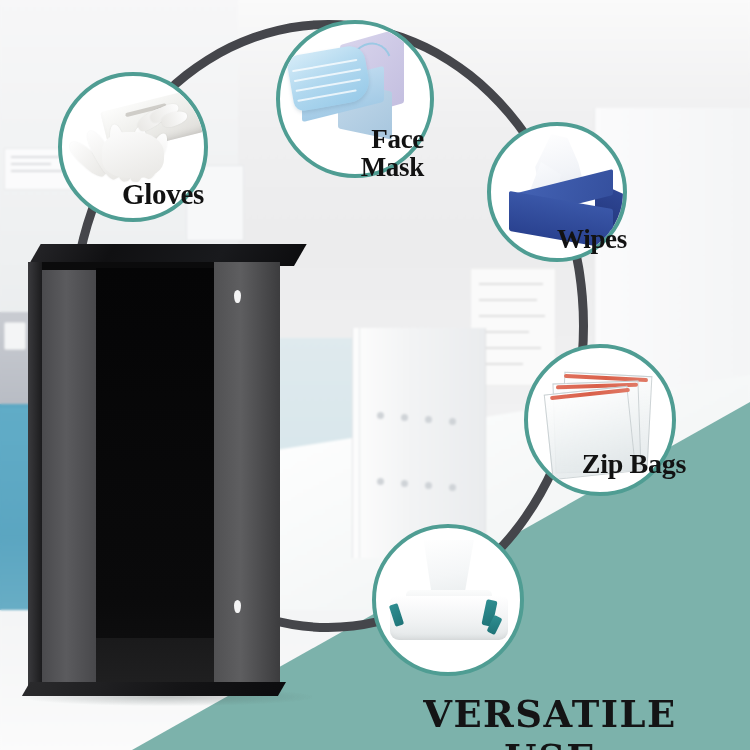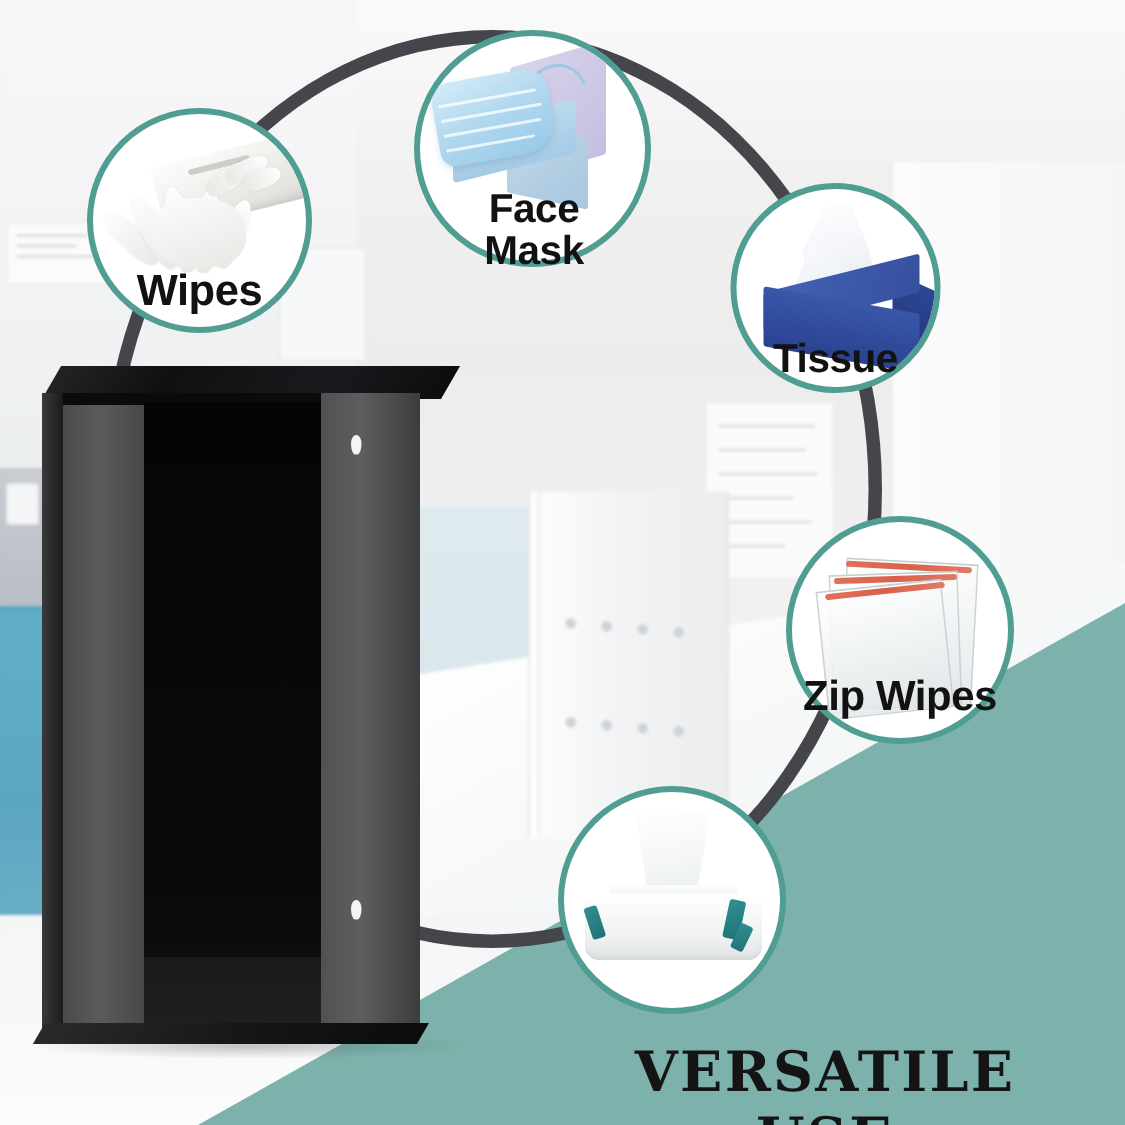--- a/index.html
+++ b/index.html
@@ -211,27 +211,28 @@
   .bubble {
     position: absolute;
     border-radius: 50%;
     border: 4px solid #4f9d93;
     background: #ffffff;
     overflow: hidden;
     box-sizing: border-box;
   }
   .bubble-label {
     position: absolute;
-    text-align: center;
+    text-align: right;
     font-weight: bold;
     color: #121212;
     line-height: 1.02;
     white-space: pre-line;
     letter-spacing: -0.3px;
     z-index: 40;
+    font-family: Liberation Serif, serif;
   }
 
   
   .gv-box {
     position: absolute; left: 42px; top: 24px; width: 96px; height: 44px;
     background: linear-gradient(165deg, #fdfdfc 0%, #ededea 55%, #dedcd8 100%);
     transform: rotate(-14deg);
     border-radius: 3px;
     box-shadow: inset 0 -6px 8px -6px rgba(0,0,0,.18);
   }
@@ -454,21 +455,21 @@
       <div class="gv-finger" style="left:33px;top:52px;width:16px;height:54px;transform:rotate(-30deg)"></div>
       <div class="gv-finger" style="left:50px;top:48px;width:16px;height:58px;transform:rotate(-12deg)"></div>
       <div class="gv-finger" style="left:68px;top:50px;width:16px;height:56px;transform:rotate(6deg)"></div>
       <div class="gv-finger" style="left:86px;top:56px;width:15px;height:48px;transform:rotate(22deg)"></div>
       <div class="gv-palm"></div>
       <div class="gv-finger" style="left:84px;top:26px;width:14px;height:34px;transform:rotate(56deg)"></div>
       <div class="gv-finger" style="left:96px;top:22px;width:13px;height:30px;transform:rotate(64deg)"></div>
       <div class="gv-finger" style="left:106px;top:30px;width:13px;height:26px;transform:rotate(72deg)"></div>
     </div>
   </div>
-  <div class="bubble-label" style="left:62px;top:180px;width:142px;font-size:29px">Wipes</div>
+  <div class="bubble-label" style="left:62px;top:180px;width:142px;font-size:29px">Gloves</div>
 
   <div class="bubble" style="left:276px;top:20px;width:158px;height:158px">
     <div style="position:absolute;inset:0">
       <div class="fm-box"></div>
       <div class="fm-box2"></div>
       <div class="fm-stack"></div>
       <div class="fm-loop" style="left:66px;top:18px;width:42px;height:54px;transform:rotate(18deg);border-color:rgba(150,200,228,.9);border-right-color:transparent;border-bottom-color:transparent"></div>
       <div class="fm-mask">
         <span class="fm-pleat" style="top:14px;width:66px"></span>
         <span class="fm-pleat" style="top:24px;width:68px"></span>
@@ -482,33 +483,33 @@
 
   <div class="bubble" style="left:487px;top:122px;width:140px;height:140px">
     <div style="position:absolute;inset:0">
       <div class="ts-paper"></div>
       <div class="ts-paper2"></div>
       <div class="ts-side"></div>
       <div class="ts-top"></div>
       <div class="ts-box"></div>
     </div>
   </div>
-  <div class="bubble-label" style="left:487px;top:226px;width:140px;font-size:27px">Tissue</div>
+  <div class="bubble-label" style="left:487px;top:226px;width:140px;font-size:27px">Wipes</div>
 
   <div class="bubble" style="left:524px;top:344px;width:152px;height:152px">
     <div style="position:absolute;inset:0">
       <div class="zb-bag" style="left:34px;top:26px;width:86px;height:92px;transform:rotate(3deg)"></div>
       <div class="zb-zip" style="left:36px;top:28px;width:84px;transform:rotate(3deg)"></div>
       <div class="zb-bag" style="left:26px;top:34px;width:84px;height:88px;transform:rotate(-2deg)"></div>
       <div class="zb-zip" style="left:28px;top:36px;width:82px;transform:rotate(-2deg)"></div>
       <div class="zb-bag" style="left:20px;top:42px;width:82px;height:84px;transform:rotate(-6deg)"></div>
       <div class="zb-zip" style="left:22px;top:44px;width:80px;transform:rotate(-6deg)"></div>
     </div>
   </div>
-  <div class="bubble-label" style="left:514px;top:450px;width:172px;font-size:28px">Zip Wipes</div>
+  <div class="bubble-label" style="left:514px;top:450px;width:172px;font-size:28px">Zip Bags</div>
 
   <div class="bubble" style="left:372px;top:524px;width:152px;height:152px">
     <div style="position:absolute;inset:0">
       <div class="wp-sheet"></div>
       <div class="wp-lid"></div>
       <div class="wp-pack"></div>
       <div class="wp-tab" style="left:16px;top:76px;width:9px;height:22px;transform:rotate(-18deg)"></div>
       <div class="wp-tab" style="left:108px;top:72px;width:11px;height:26px;transform:rotate(12deg)"></div>
       <div class="wp-tab" style="left:114px;top:88px;width:9px;height:18px;transform:rotate(26deg)"></div>
     </div>

